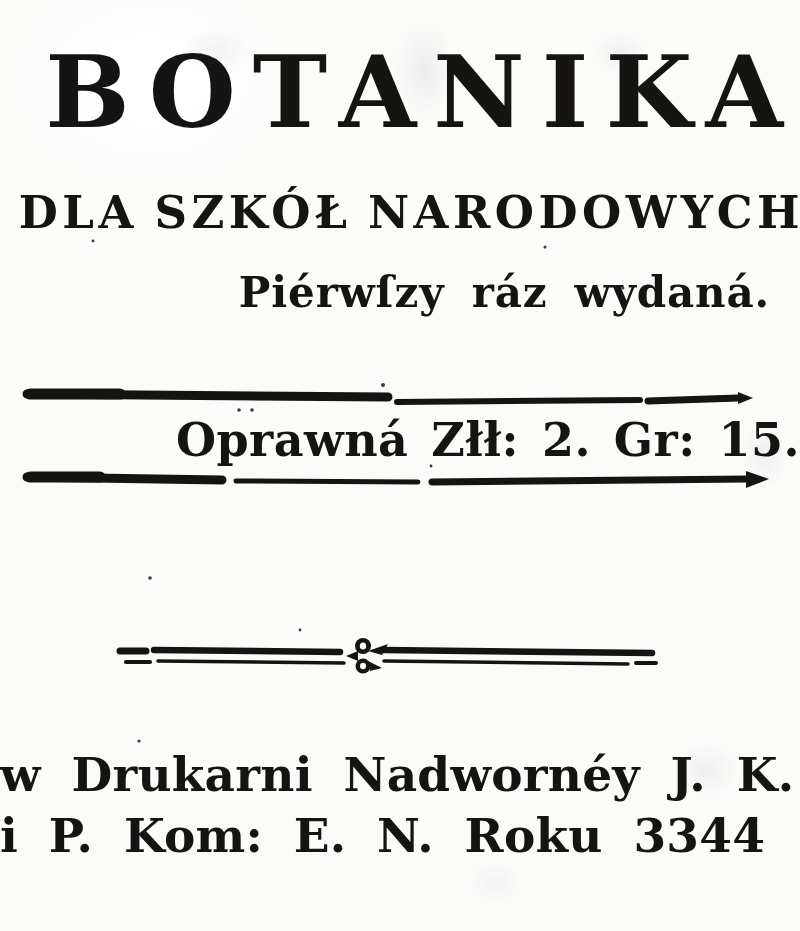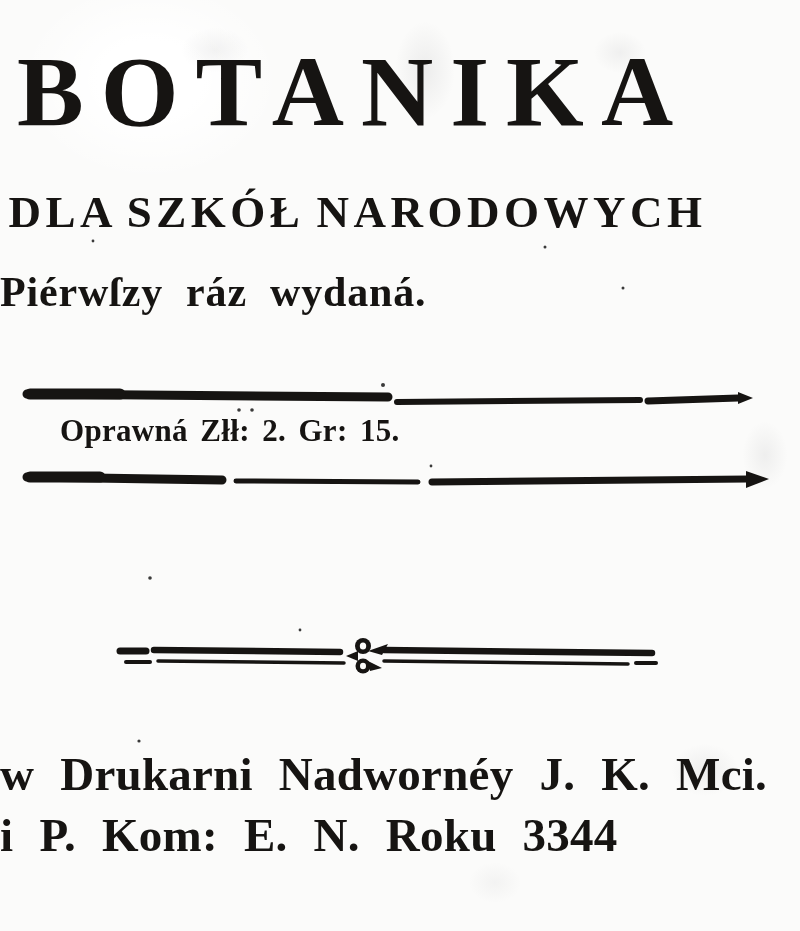--- a/index.html
+++ b/index.html
@@ -2,25 +2,25 @@
 <html><head>
 <meta charset="utf-8">
 <style>
   html,body { margin:0; padding:0; background:#ffffff; }
   .page {
     position:relative; width:800px; height:931px;
     background:#fbfbfa; overflow:hidden;
     font-family:"DejaVu Serif","Liberation Serif",serif;
     color:#161412;
   }
-  .t { position:absolute; text-align:left; white-space:nowrap; font-weight:bold;font-family:Liberation Serif, serif; }
+  .t { position:absolute; text-align:right; white-space:nowrap; font-weight:bold; }
   .title   { top:42px;  left:0;    width:800px; font-size:100px; letter-spacing:.17em; padding-left:.17em; box-sizing:border-box; line-height:1; }
   .subtitle{ top:186px; left:4px;    width:800px; font-size:45px;  letter-spacing:.10em; word-spacing:-.08em; padding-left:.1em; box-sizing:border-box; }
   .edition { top:268px; left:0;    width:770px; font-size:42px;  letter-spacing:.02em; word-spacing:.28em; }
-  .price   { top:413px; left:60px; width:740px; font-size:31px;  letter-spacing:.01em; word-spacing:.14em; }
+  .price   { top:413px; left:60px; width:740px; font-size:46px;  letter-spacing:.01em; word-spacing:.14em; }
   .place   { top:548px; left:0;    width:700px; font-size:46px;  letter-spacing:.06em; }
   .place .small-w { font-size:38px; letter-spacing:0; margin-right:.45em; }
   .place .caps    { letter-spacing:.09em; }
   .imprint { top:744px; left:0;    width:750px; font-size:47px;  line-height:61px; word-spacing:.3em; letter-spacing:.005em; }
   svg.deco { position:absolute; left:0; top:0; pointer-events:none; }
   .smudge { position:absolute; pointer-events:none; }
 </style>
 </head>
 <body>
 

